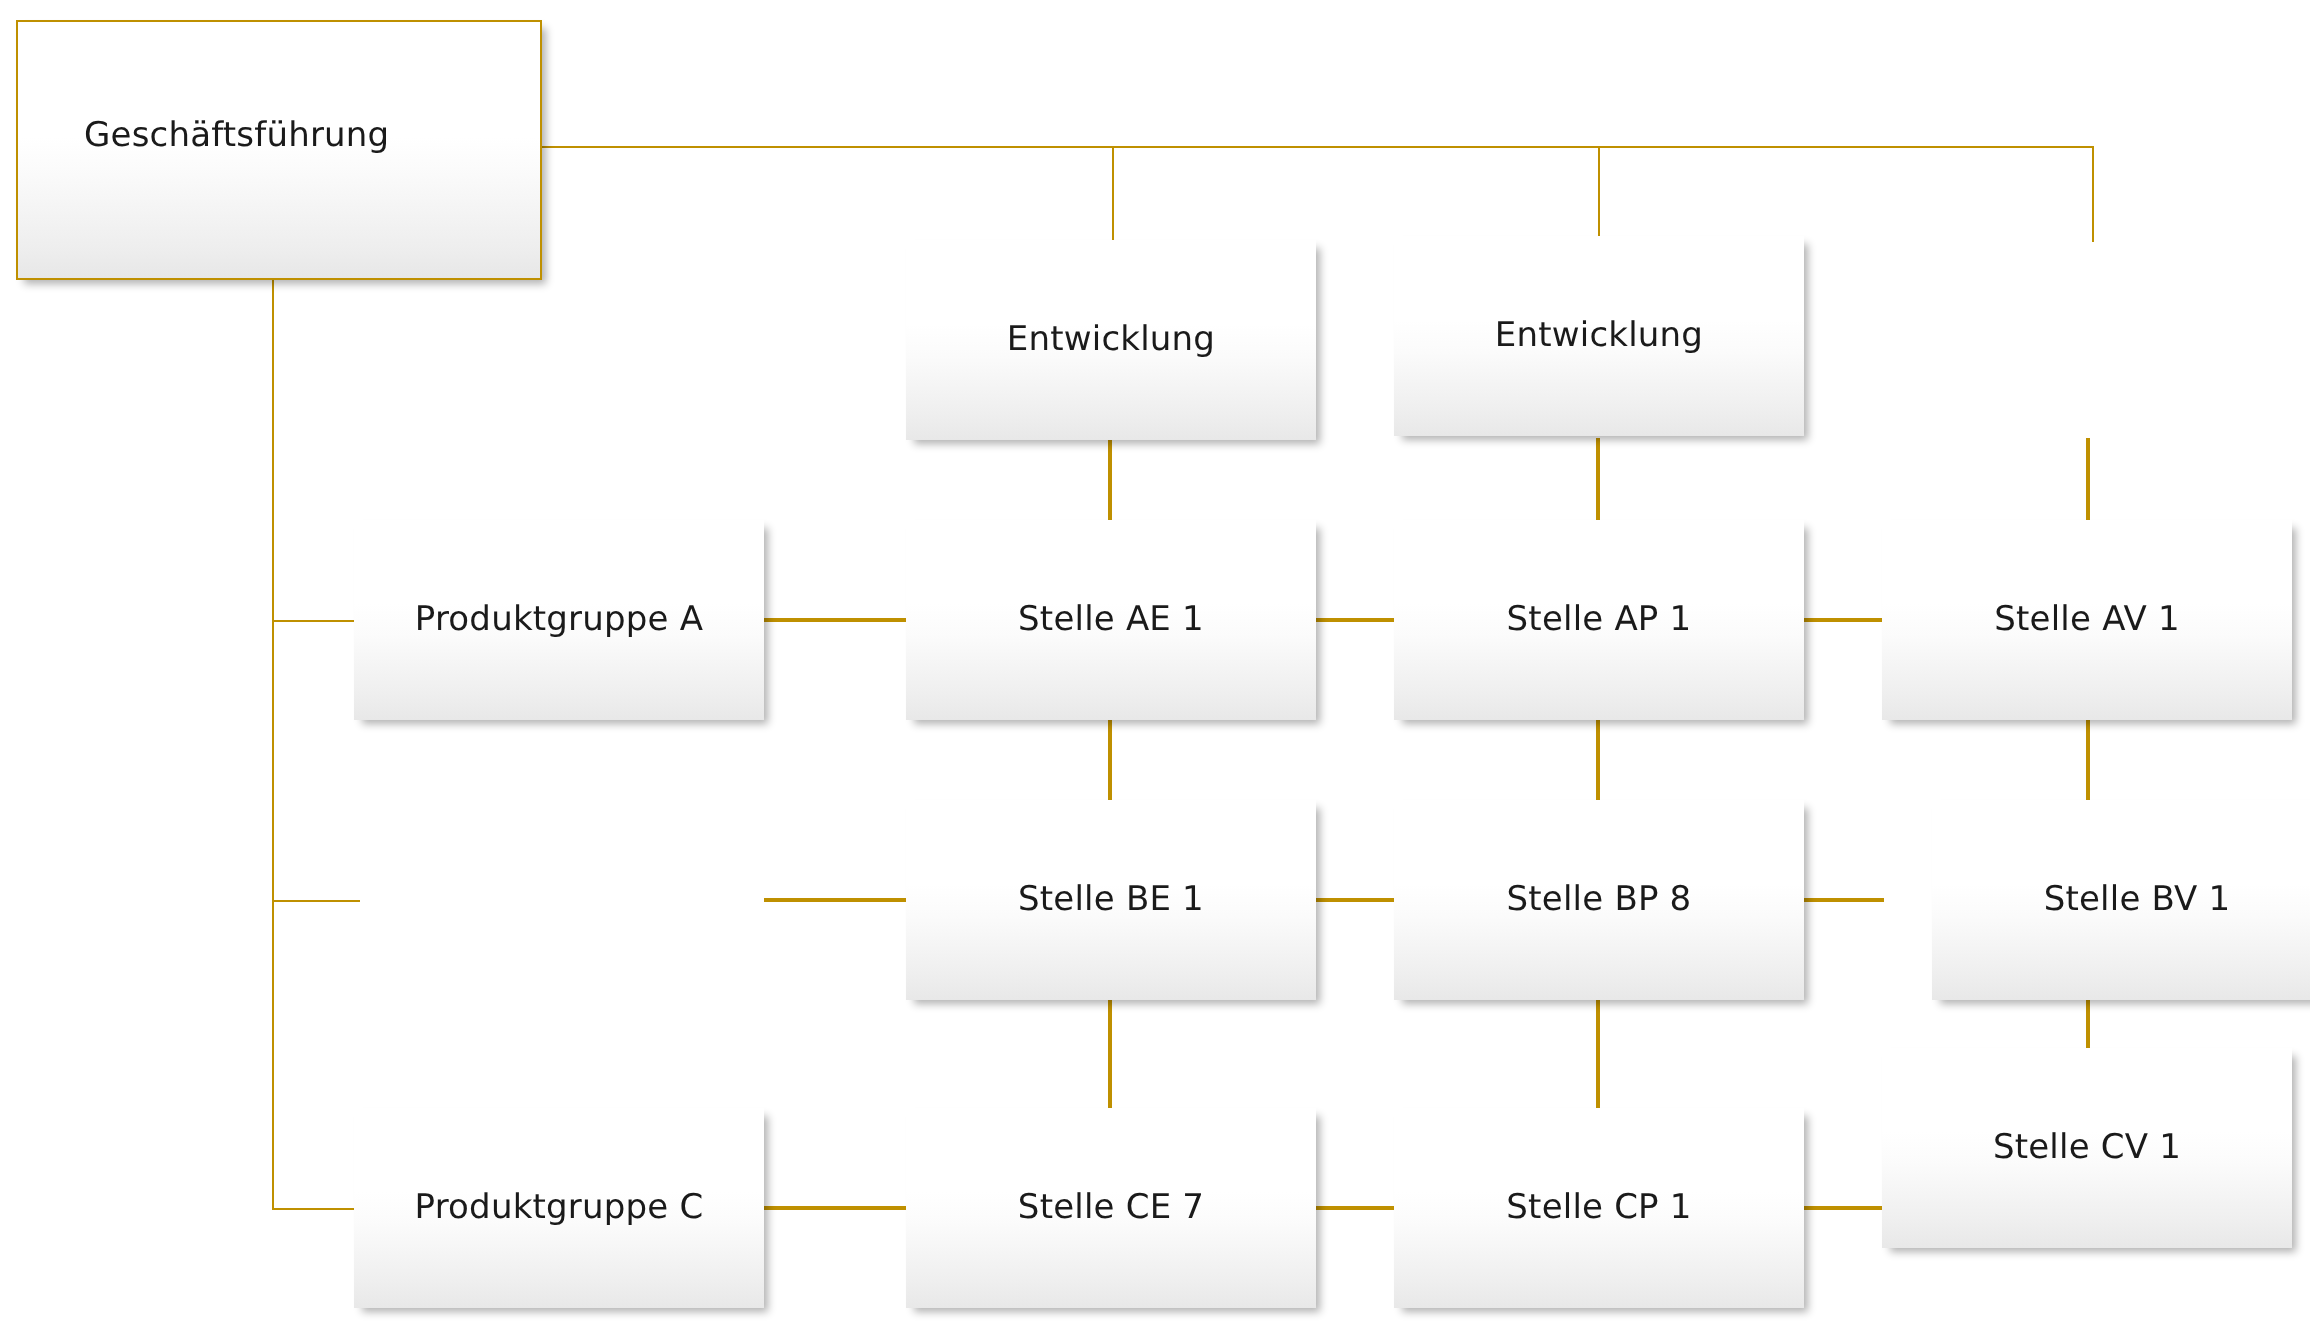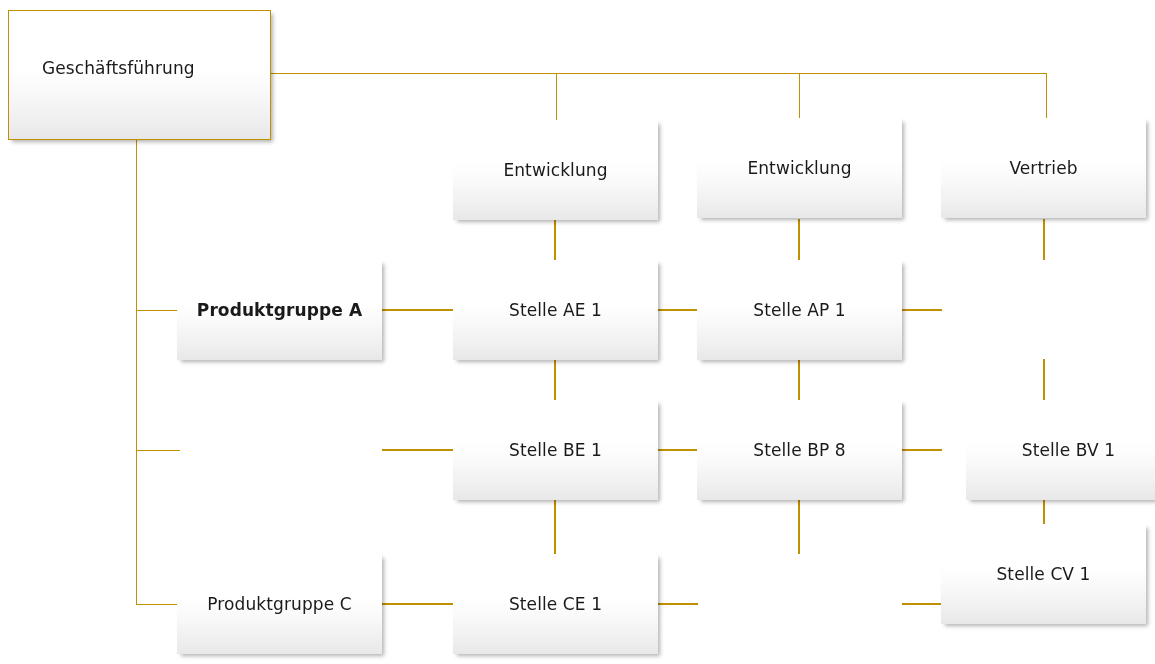--- a/index.html
+++ b/index.html
@@ -108,48 +108,51 @@
   <div class="node root" style="left:8px; top:10px; width:263px; height:130px;">
     <span class="lbl">Geschäftsführung</span>
   </div>
 
   <div class="node" style="left:453px; top:120px; width:205px; height:100px;">
     <span class="lbl">Entwicklung</span>
   </div>
   <div class="node" style="left:697px; top:118px; width:205px; height:100px;">
     <span class="lbl">Entwicklung</span>
   </div>
-  <div class="node" style="left:941px; top:118px; width:205px; height:100px;">
-    <span class="lbl">Vertrieb</span>
-  </div>
 
-  <div class="node" style="left:177px; top:260px; width:205px; height:100px;font-weight:bold;">
+  <div class="node" style="left:177px; top:260px; width:205px; height:100px;">
     <span class="lbl">Produktgruppe A</span>
   </div>
   <div class="node" style="left:177px; top:554px; width:205px; height:100px;">
     <span class="lbl">Produktgruppe C</span>
   </div>
 
   <div class="node" style="left:453px; top:260px; width:205px; height:100px;justify-content:center;">
     <span class="lbl">Stelle AE 1</span>
   </div>
   <div class="node" style="left:697px; top:260px; width:205px; height:100px;align-items:center;">
     <span class="lbl">Stelle AP 1</span>
+  </div>
+  <div class="node" style="left:941px; top:260px; width:205px; height:100px;">
+    <span class="lbl">Stelle AV 1</span>
   </div>
 
   <div class="node" style="left:453px; top:400px; width:205px; height:100px;">
     <span class="lbl">Stelle BE 1</span>
   </div>
   <div class="node" style="left:697px; top:400px; width:205px; height:100px;">
     <span class="lbl">Stelle BP 8</span>
   </div>
   <div class="node" style="left:966px; top:400px; width:205px; height:100px;">
     <span class="lbl">Stelle BV 1</span>
   </div>
 
   <div class="node" style="left:453px; top:554px; width:205px; height:100px;">
-    <span class="lbl">Stelle CE 1</span>
+    <span class="lbl">Stelle CE 7</span>
+  </div>
+  <div class="node" style="left:697px; top:554px; width:205px; height:100px;">
+    <span class="lbl">Stelle CP 1</span>
   </div>
   <div class="node" style="left:941px; top:524px; width:205px; height:100px;">
     <span class="lbl">Stelle CV 1</span>
   </div>
 
 </div>
 
 </body></html>

